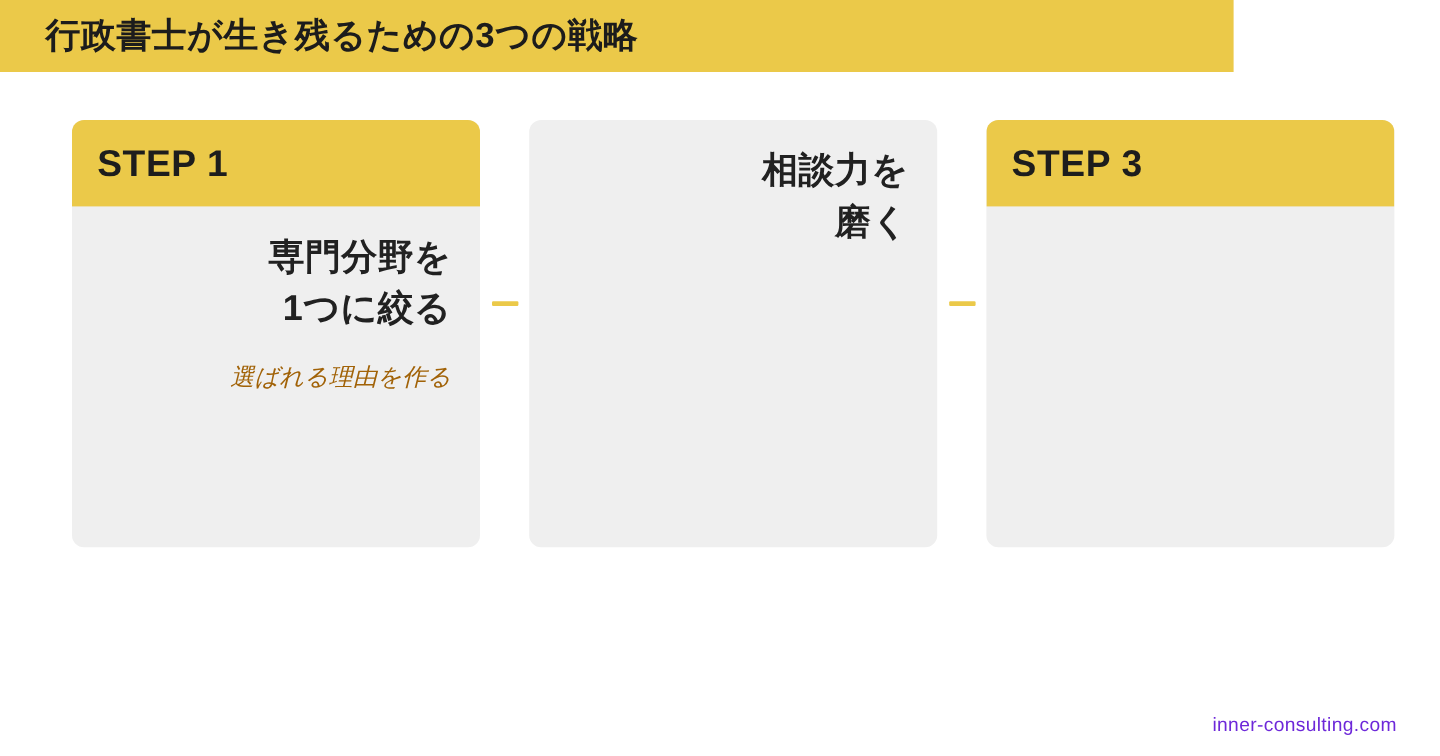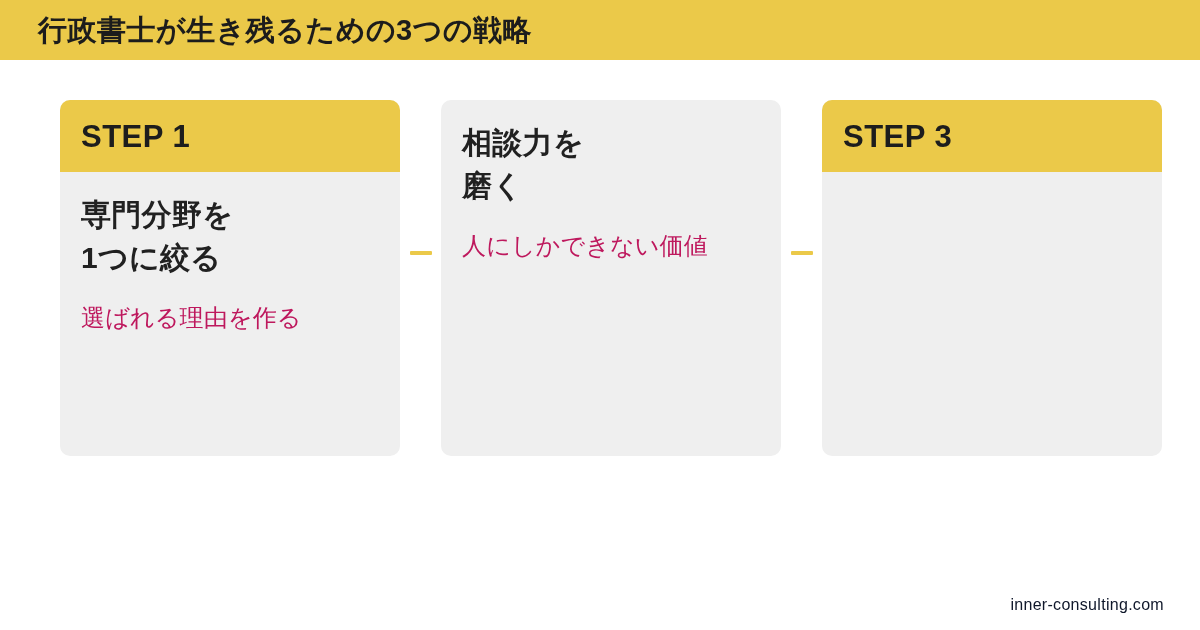--- a/index.html
+++ b/index.html
@@ -21,21 +21,21 @@
     width: 1200px;
     height: 630px;
     background: #ffffff;
   }
 
   
   .header-band {
     position: absolute;
     left: 0;
     top: 0;
-    width: 1200px;
+    width: 1028px;
     height: 60px;
     background: #ebc949;
     display: flex;
     align-items: center;
   }
   .header-title {
     margin-left: 38px;
     font-size: 29px;
     font-weight: 700;
     color: #1c1c1c;
@@ -57,20 +57,21 @@
 
   .card {
     width: 340px;
     height: 356px;
     background: #efefef;
     border-radius: 10px;
     display: flex;
     flex-direction: column;
     overflow: hidden;
     flex: 0 0 auto;
+    text-align: right;
   }
 
   .card-head {
     height: 72px;
     background: #ebc949;
     display: flex;
     align-items: center;
     flex: 0 0 auto;
   }
   .card-step {
@@ -92,25 +93,26 @@
   .card-title {
     font-size: 30px;
     font-weight: 700;
     color: #212121;
     line-height: 1.42;
     letter-spacing: 0.3px;
     white-space: pre-line;
   }
   .card-sub {
     margin-top: 22px;
-    font-size: 24px;
+    font-size: 20px;
     font-weight: 400;
-    color: #be185d;
+    color: #a16207;
     line-height: 1.4;
     letter-spacing: 0.2px;
+    font-style: italic;
   }
 
   
   .connector {
     flex: 0 0 auto;
     width: 41px;
     height: 300px;
     position: relative;
   }
   .connector .dash {
@@ -122,21 +124,21 @@
     background: #ebc949;
     border-radius: 1px;
   }
 
   
   .footer {
     position: absolute;
     right: 36px;
     top: 597px;
     font-size: 16px;
-    color: #0f172a;
+    color: #6d28d9;
     letter-spacing: 0.3px;
     line-height: 1;
   }
 </style>
 </head>
 <body>
 
 <div class="slide">
 
   <div class="header-band">
@@ -157,21 +159,20 @@
     </div>
 
     <div class="connector">
       <div class="dash"></div>
     </div>
 
     <div class="card">
       <div class="card-body">
         <div class="card-title">相談力を
 磨く</div>
-        <div class="card-sub">人にしかできない価値</div>
       </div>
     </div>
 
     <div class="connector">
       <div class="dash"></div>
     </div>
 
     <div class="card">
       <div class="card-head">
         <div class="card-step">STEP 3</div>

